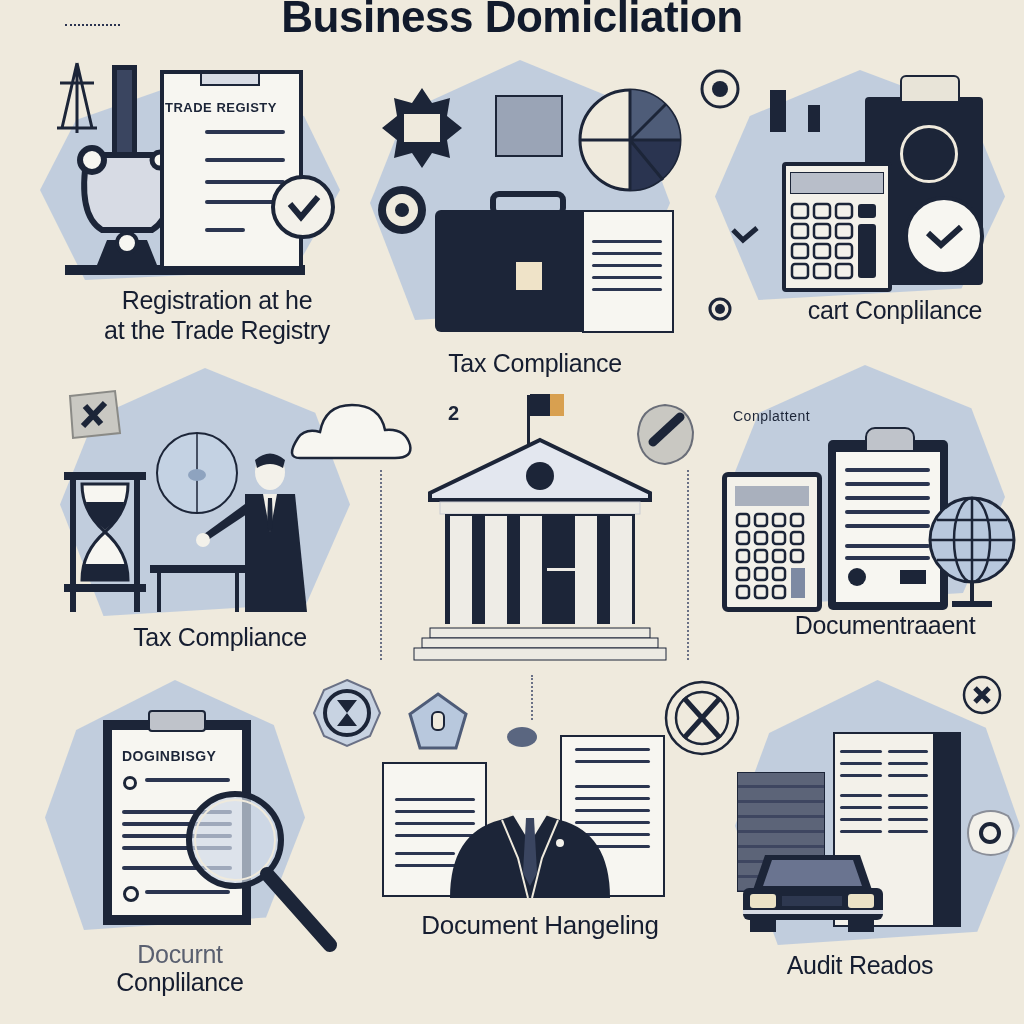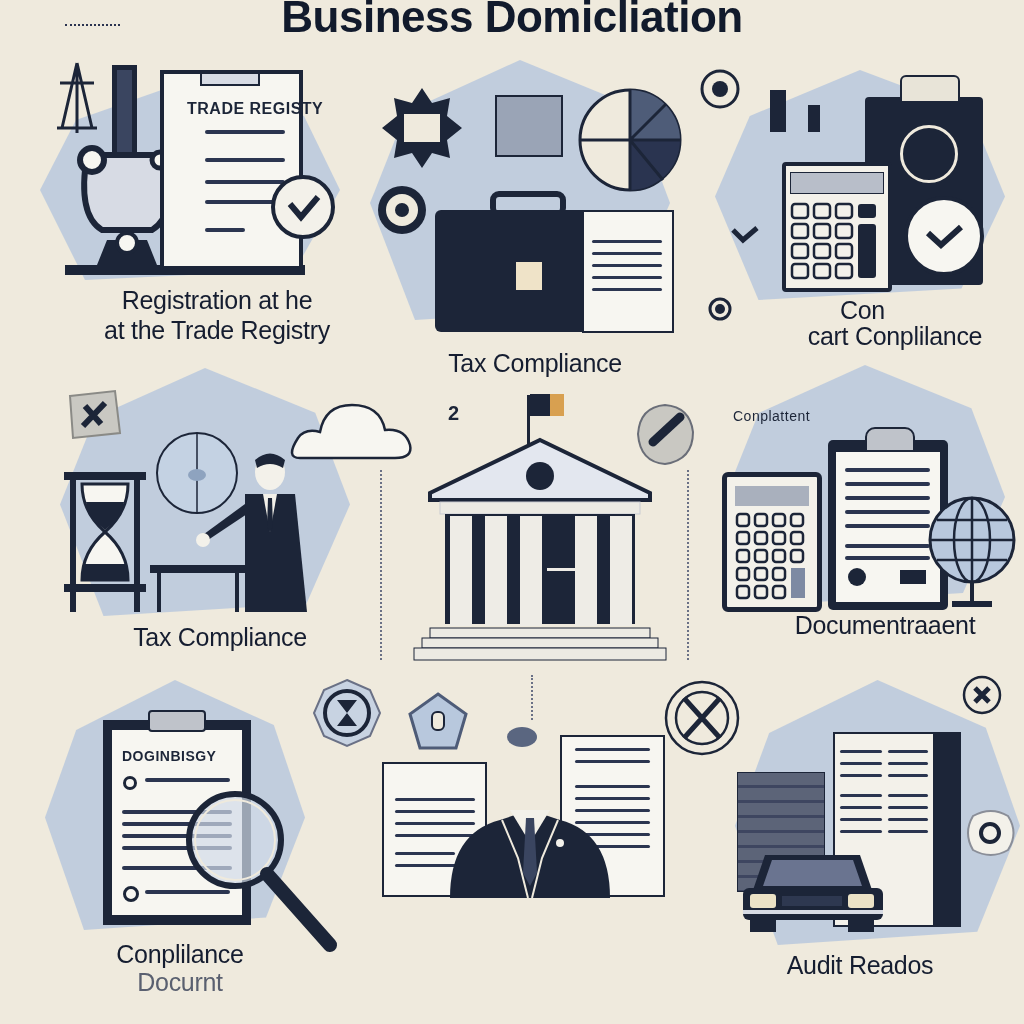--- a/index.html
+++ b/index.html
@@ -48,21 +48,21 @@
     <rect x="45" y="5" width="15" height="110" fill="#3a4560"></rect>
     <path d="M15 90 Q5 150 30 165 L80 165 Q105 150 95 90 Z" fill="#d7dbe4" stroke="#1c2538" stroke-width="6"></path>
     <circle cx="20" cy="95" r="12" fill="#f7f6f1" stroke="#1c2538" stroke-width="6"></circle>
     <circle cx="88" cy="95" r="8" fill="#f7f6f1" stroke="#1c2538" stroke-width="5"></circle>
     <path d="M35 175 L75 175 L85 200 L25 200 Z" fill="#1c2538"></path>
     <circle cx="55" cy="178" r="10" fill="#f7f6f1" stroke="#1c2538" stroke-width="4"></circle>
   </svg>
   <div class="navy" style="position:absolute;left:65px;top:265px;width:240px;height:10px;"></div>
   <div class="paper" style="position:absolute;left:160px;top:70px;width:143px;height:200px;border-width:4px;"></div>
   <div style="position:absolute;left:200px;top:72px;width:60px;height:14px;background:#d7dbe4;border:2px solid #1c2538;"></div>
-  <div class="sm" style="left:187px;top:100px;font-size:16px;">TRADE REGISTY</div>
+  <div class="sm" style="left:165px;top:100px;font-size:13px;">TRADE REGISTY</div>
   <div class="line" style="left:205px;top:130px;width:80px;"></div>
   <div class="line" style="left:205px;top:158px;width:80px;"></div>
   <div class="line" style="left:205px;top:180px;width:80px;"></div>
   <div class="line" style="left:205px;top:200px;width:80px;"></div>
   <div class="line" style="left:205px;top:228px;width:40px;"></div>
   <svg style="left:268px;top:172px;" width="70" height="70">
     <circle cx="35" cy="35" r="30" fill="#f3f1ea" stroke="#1c2538" stroke-width="4"></circle>
     <path d="M22 32 L33 45 L50 25" stroke="#1c2538" stroke-width="6" fill="none"></path>
   </svg>
   <div class="label" style="left:62px;top:285px;width:310px;">
@@ -139,21 +139,20 @@
   </svg>
   <svg style="left:213px;top:195px;" width="82" height="82">
     <circle cx="41" cy="41" r="38" fill="#f7f6f1" stroke="#1c2538" stroke-width="4"></circle>
     <path d="M25 38 L38 50 L58 32" stroke="#1c2538" stroke-width="6" fill="none"></path>
   </svg>
   <svg style="left:18px;top:297px;" width="24" height="24">
     <circle cx="12" cy="12" r="10" fill="#efeadd" stroke="#1c2538" stroke-width="3"></circle>
     <circle cx="12" cy="12" r="5" fill="#1c2538"></circle>
   </svg>
   <div class="label" style="left:90px;top:297px;width:230px;line-height:26px;">
-    <div style="text-align:left;padding-left:60px;">Con</div>
     <div>cart Conplilance</div>
   </div>
 </div>
 
 <div class="panel" style="left:0;top:360px;width:380px;height:310px;">
   <div class="blob" style="left:60px;top:8px;width:290px;height:248px;"></div>
   <svg style="left:65px;top:388px;margin-top:-360px;" width="58" height="52">
     <path d="M5 8 L50 3 L55 45 L8 50 Z" fill="#c9c8c2" stroke="#8a8a86" stroke-width="2"></path>
     <path d="M18 38 L40 15 M20 18 L36 36" stroke="#1c2538" stroke-width="6"></path>
   </svg>
@@ -289,22 +288,22 @@
   <div class="line" style="left:122px;top:176px;width:110px;"></div>
   <div class="line" style="left:122px;top:196px;width:110px;"></div>
   <div class="circle" style="left:123px;top:216px;width:16px;height:16px;border:3px solid #1c2538;"></div>
   <div class="line" style="left:145px;top:220px;width:85px;"></div>
   <svg style="left:185px;top:120px;" width="155" height="170">
     <circle cx="50" cy="50" r="46" fill="rgba(210,220,232,0.7)" stroke="#1c2538" stroke-width="6"></circle>
     <circle cx="50" cy="50" r="40" fill="none" stroke="#efeadd" stroke-width="2"></circle>
     <path d="M82 84 L145 155" stroke="#1c2538" stroke-width="14" stroke-linecap="round"></path>
   </svg>
   <div class="label" style="left:75px;top:270px;width:210px;line-height:28px;">
+    <div style="color:#5a6070;">Docurnt</div>
     <div>Conplilance</div>
-    <div style="color:#5a6070;">Docurnt</div>
   </div>
 </div>
 
 <div class="panel" style="left:360px;top:670px;width:360px;height:354px;">
   <svg style="left:48px;top:22px;" width="60" height="60">
     <polygon points="30,2 58,22 48,56 12,56 2,22" fill="#b8c8dd" stroke="#4e5c78" stroke-width="3"></polygon>
     <rect x="24" y="20" width="12" height="18" rx="5" fill="#efeadd" stroke="#1c2538" stroke-width="2"></rect>
   </svg>
   <div class="circle" style="left:147px;top:57px;width:30px;height:20px;background:#5a6680;"></div>
   <div class="vdash" style="left:171px;top:5px;height:45px;"></div>
@@ -331,20 +330,21 @@
   <div class="line" style="left:215px;top:175px;width:75px;height:3px;"></div>
   <svg style="left:80px;top:128px;" width="180" height="100">
     <path d="M10 100 Q10 35 60 22 L90 12 L120 22 Q170 35 170 100 Z" fill="#1c2538"></path>
     <path d="M70 12 L90 45 L110 12 Z" fill="#f3f1ea"></path>
     <path d="M86 20 L94 20 L97 75 L90 88 L83 75 Z" fill="#3a4560"></path>
     <path d="M62 22 L78 60 L88 100" stroke="#efeadd" stroke-width="2" fill="none"></path>
     <path d="M118 22 L102 60 L92 100" stroke="#efeadd" stroke-width="2" fill="none"></path>
     <circle cx="120" cy="45" r="4" fill="#f3f1ea"></circle>
   </svg>
   <div class="label" style="left:0;top:240px;width:360px;line-height:30px;font-size:26px;">
+    <div>Document Hangeling</div>
   </div>
 </div>
 
 <div class="panel" style="left:720px;top:660px;width:304px;height:364px;">
   <div class="blob" style="left:15px;top:20px;width:285px;height:265px;"></div>
   <svg style="left:242px;top:15px;" width="40" height="40">
     <circle cx="20" cy="20" r="18" fill="none" stroke="#1c2538" stroke-width="2.5"></circle>
     <path d="M13 13 L27 27 M27 13 L13 27" stroke="#1c2538" stroke-width="5"></path>
   </svg>
   <div style="position:absolute;left:17px;top:112px;width:88px;height:120px;background:repeating-linear-gradient(180deg,#5c6478 0 12px,#3e4660 12px 15px);border:1px solid #1c2538;"></div>

